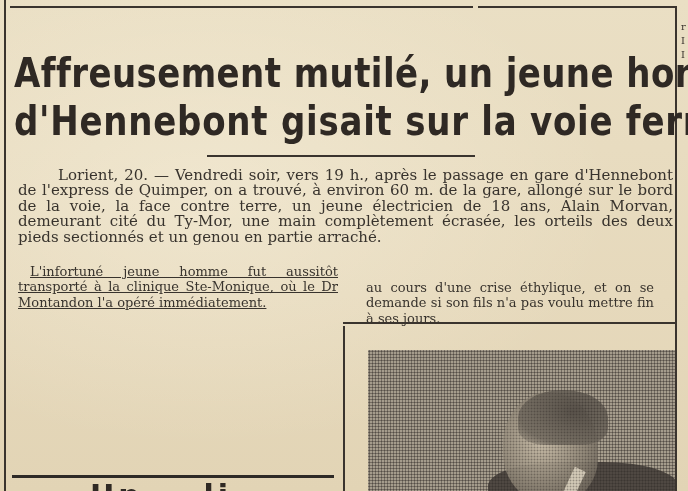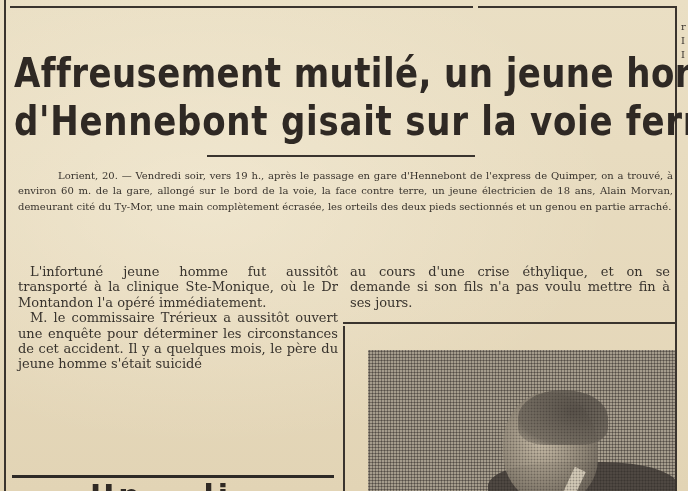--- a/index.html
+++ b/index.html
@@ -31,33 +31,33 @@
     white-space:nowrap;
   }
   .headline .line { display:block; }
   .headline .l1 { letter-spacing:0.5px; }
   .headline .l2 { letter-spacing:0.9px; }
 
   .short-rule { position:absolute; left:207px; top:155px; width:268px; height:2px; background:#3a342e; }
 
   .lead {
     position:absolute; left:18px; top:168px; width:655px;
-    font-size:10px; line-height:15.4px; text-align:justify;
+    font-size:15px; line-height:15.4px; text-align:justify;
     text-indent:40px; color:#38332d;
   }
   .col-left {
     position:absolute; left:18px; top:264px; width:320px;
     font-size:13px; line-height:15.4px; text-align:justify; color:#38332d;
   }
-  .col-left p { margin:0; text-indent:12px; }
+  .col-left p { margin:0; text-indent:12px;text-decoration:underline; }
   .col-right {
     position:absolute; left:350px; top:264px; width:320px;
     font-size:13px; line-height:15.4px; text-align:justify; color:#38332d;
   }
-  .col-right p { margin:0; }
+  .col-right p { margin:16px; }
 
   .box-bottom-rule { position:absolute; left:343px; top:322px; width:334px; height:2px; background:#3a342e; }
   .photo-frame-left { position:absolute; left:343px; top:326px; width:2px; height:165px; background:#3a342e; }
 
   .photo {
     position:absolute; left:368px; top:350px; width:307px; height:141px;
     background-color:#a59c8c;
     background-image:
       radial-gradient(circle, rgba(60,55,50,0.55) 0.9px, rgba(0,0,0,0) 1.2px);
     background-size:3px 3px;
@@ -111,21 +111,20 @@
     <span class="line l1">Affreusement mutilé, un jeune homme</span>
     <span class="line l2">d'Hennebont gisait sur la voie ferrée</span>
   </h1>
 
   <div class="short-rule"></div>
 
   <div class="lead">Lorient, 20. — Vendredi soir, vers 19 h., après le passage en gare d'Hennebont de l'express de Quimper, on a trouvé, à environ 60 m. de la gare, allongé sur le bord de la voie, la face contre terre, un jeune électricien de 18 ans, Alain Morvan, demeurant cité du Ty-Mor, une main complètement écrasée, les orteils des deux pieds sectionnés et un genou en partie arraché.</div>
 
   <div class="col-left">
     <p>L'infortuné jeune homme fut aussitôt transporté à la clinique Ste-Monique, où le Dr Montandon l'a opéré immédiatement.</p>
-    <p>M. le commissaire Trérieux a aussitôt ouvert une enquête pour déterminer les circonstances de cet accident. Il y a quelques mois, le père du jeune homme s'était suicidé</p>
   </div>
 
   <div class="col-right">
     <p>au cours d'une crise éthylique, et on se demande si son fils n'a pas voulu mettre fin à ses jours.</p>
   </div>
 
   <div class="box-bottom-rule"></div>
   <div class="photo-frame-left"></div>
 
   <div class="photo">

